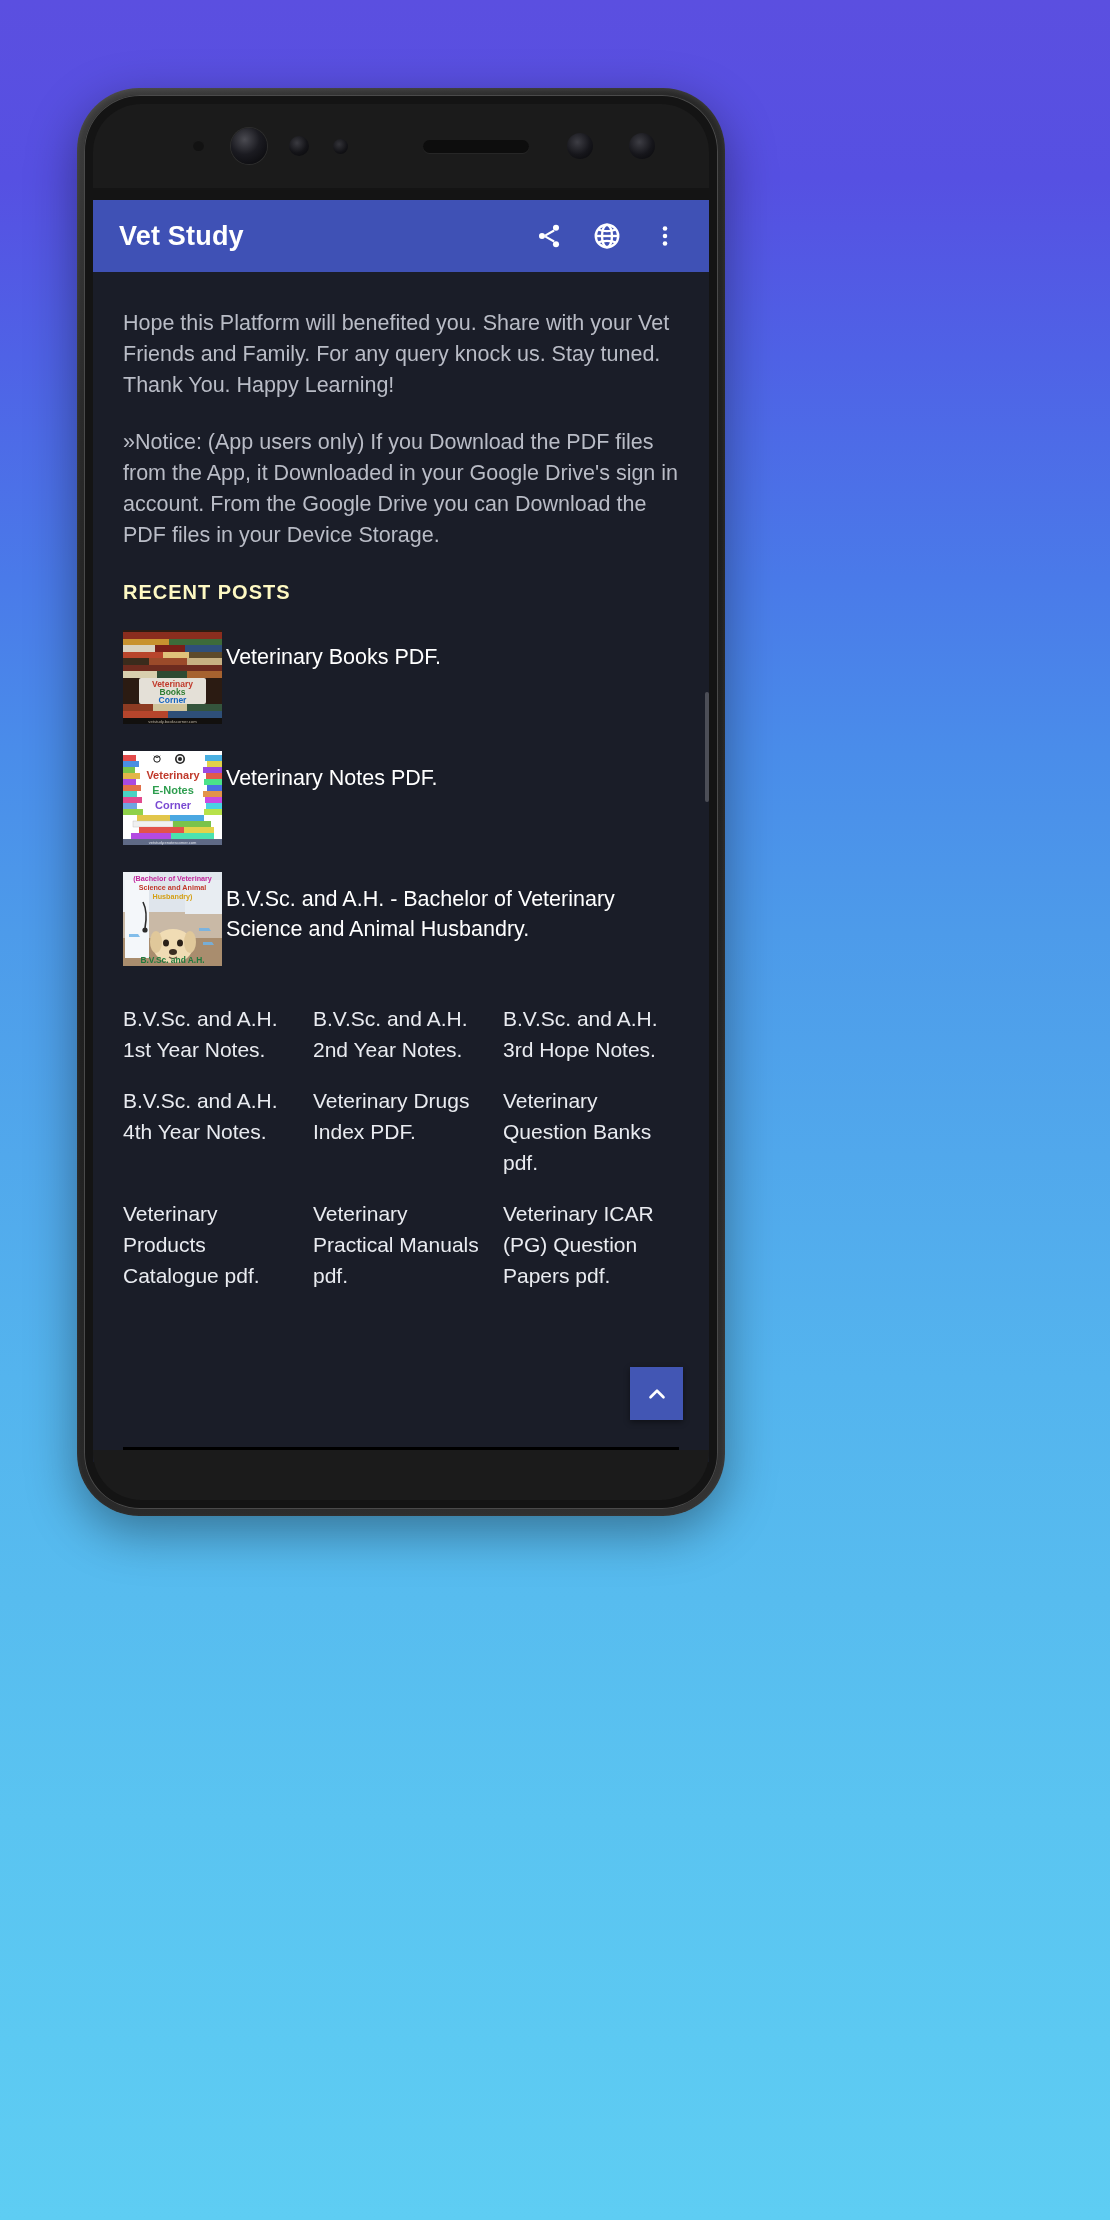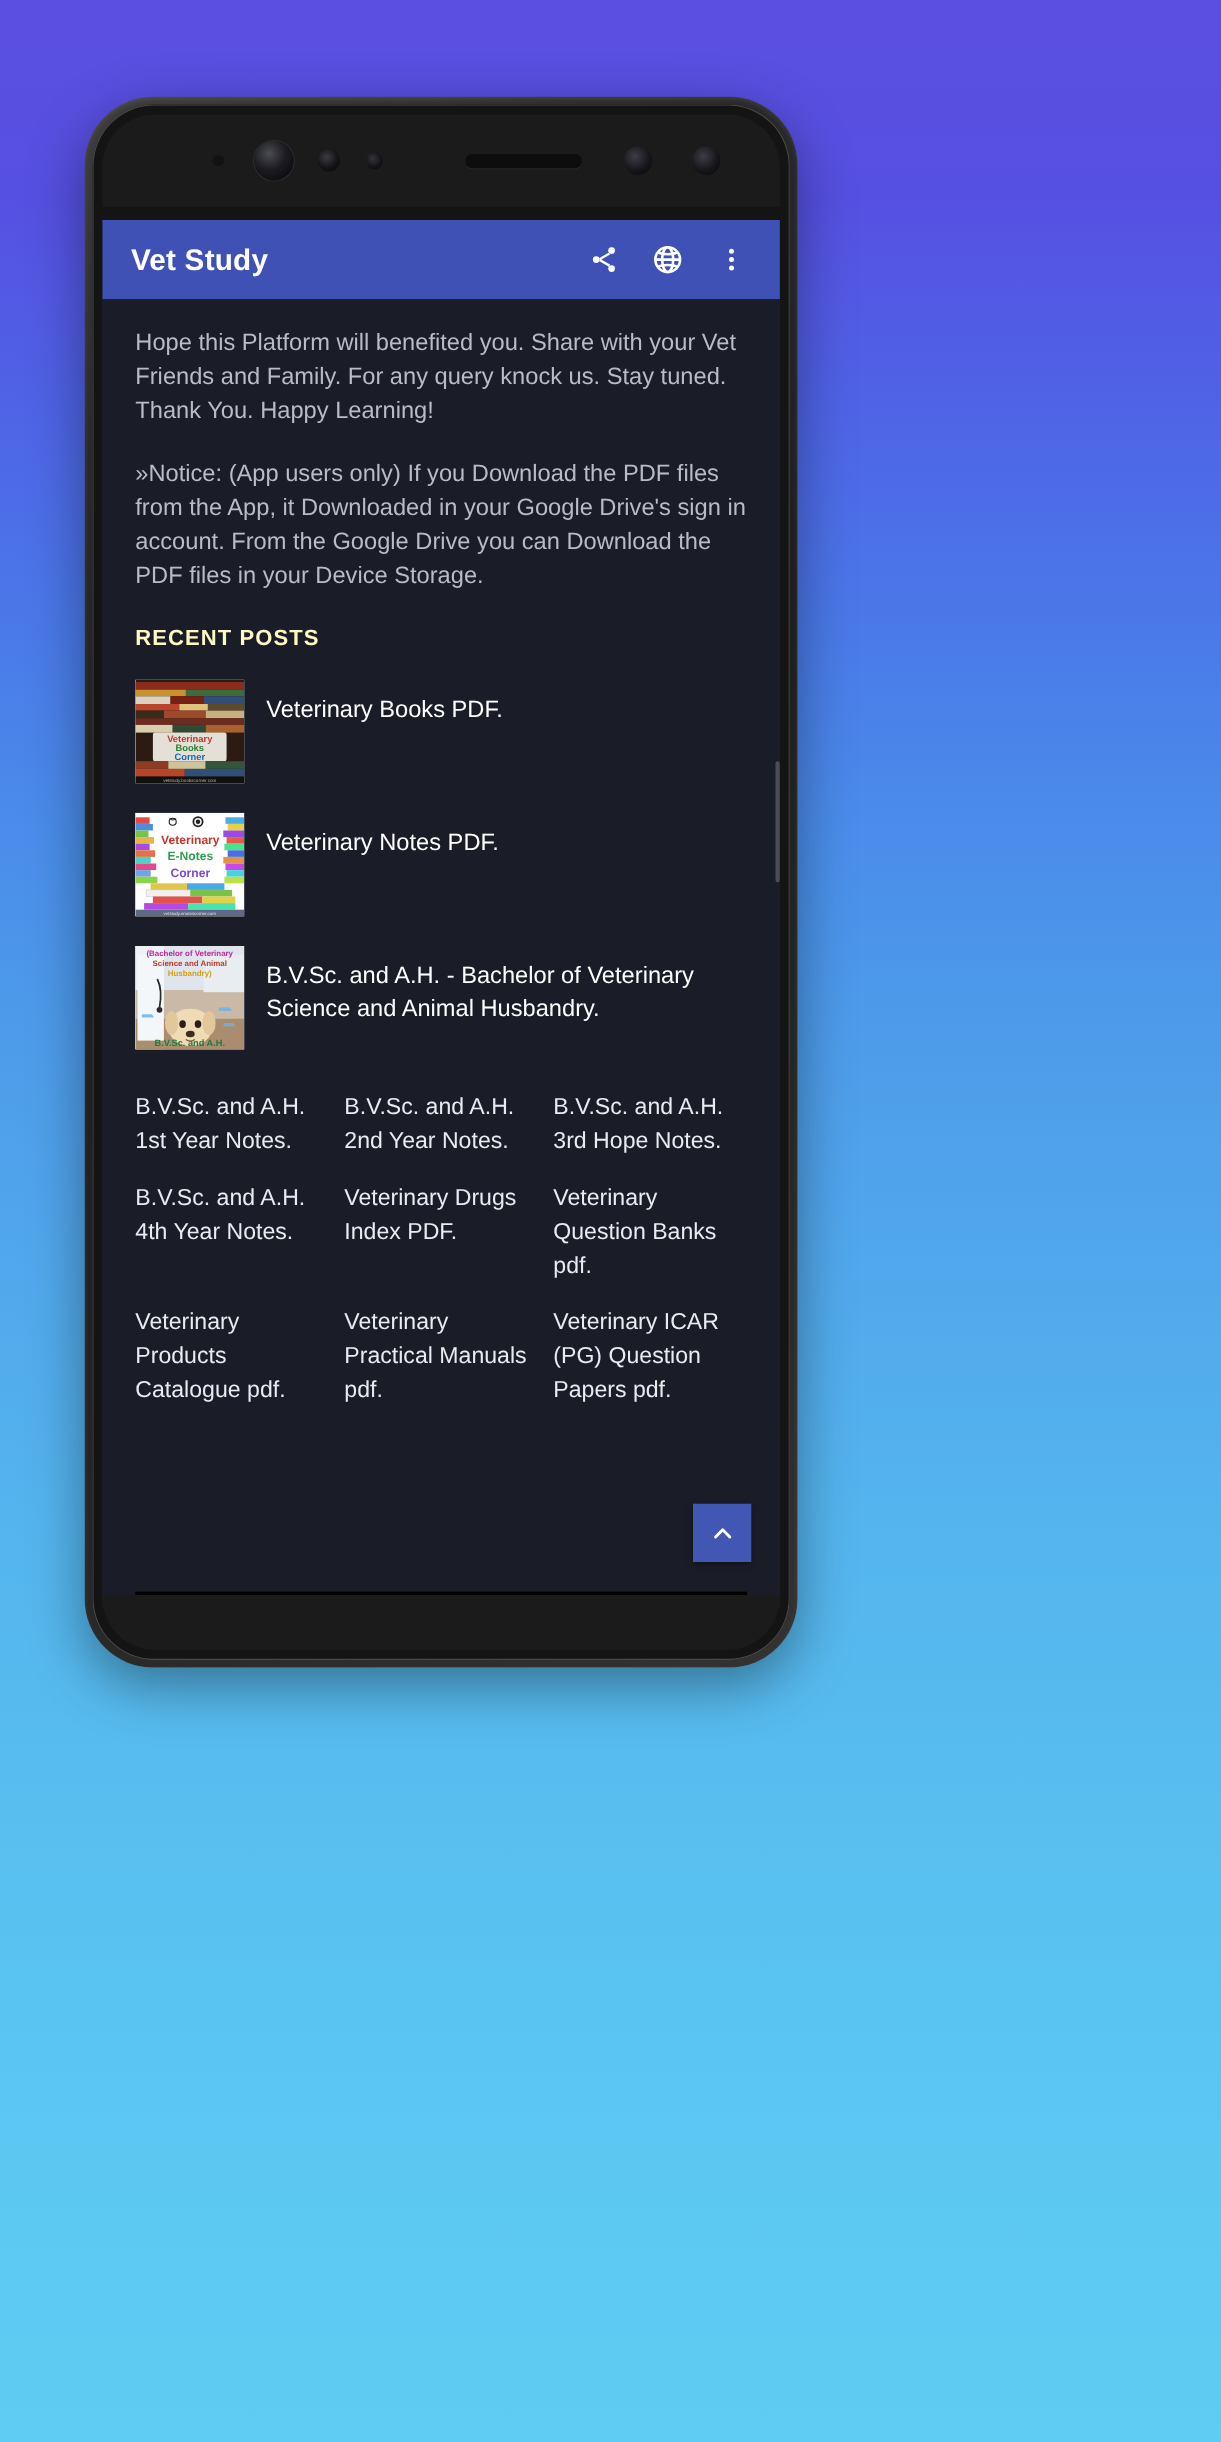--- a/index.html
+++ b/index.html
@@ -115,21 +115,21 @@
   .icon-btn svg { display: block; }
 
   
   .content {
     height: 1190px;
     padding: 0 0 0 0;
     background: #1a1d28;
     position: relative;
     overflow: hidden;
   }
-  .pad { padding: 4px 30px; }
+  .pad { padding: 16px 30px; }
 
   p.para {
     color: #b9bcc6;
     font-size: 21.5px;
     line-height: 31px;
     margin-bottom: 26px;
     font-weight: 400;
   }
   p.para.first { padding-top: 20px; }
 
@@ -143,21 +143,21 @@
 
   
   .post {
     display: flex;
     align-items: flex-start;
     margin-bottom: 27px;
   }
   .thumb {
     width: 99px; height: 94px;
     flex: 0 0 99px;
-    margin-right: 20px;
+    margin-right: 4px;
     overflow: hidden;
     background: #fff;
     position: relative;
   }
   .thumb svg { display: block; width: 99px; height: 94px; }
   .post-title {
     color: #ffffff;
     font-size: 21.5px;
     line-height: 30px;
     font-weight: 500;

